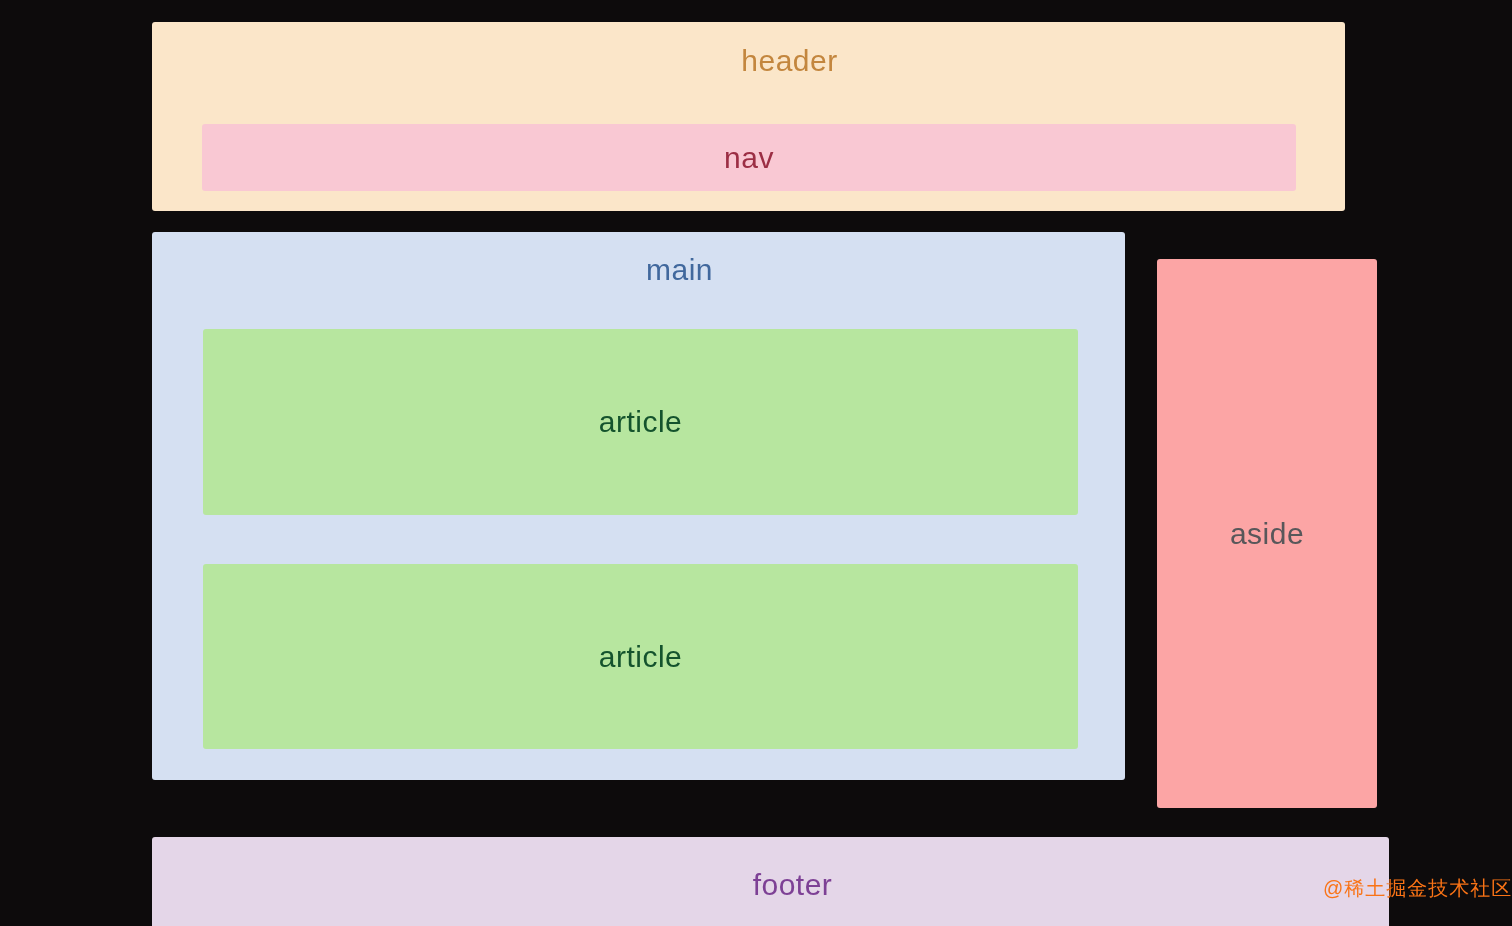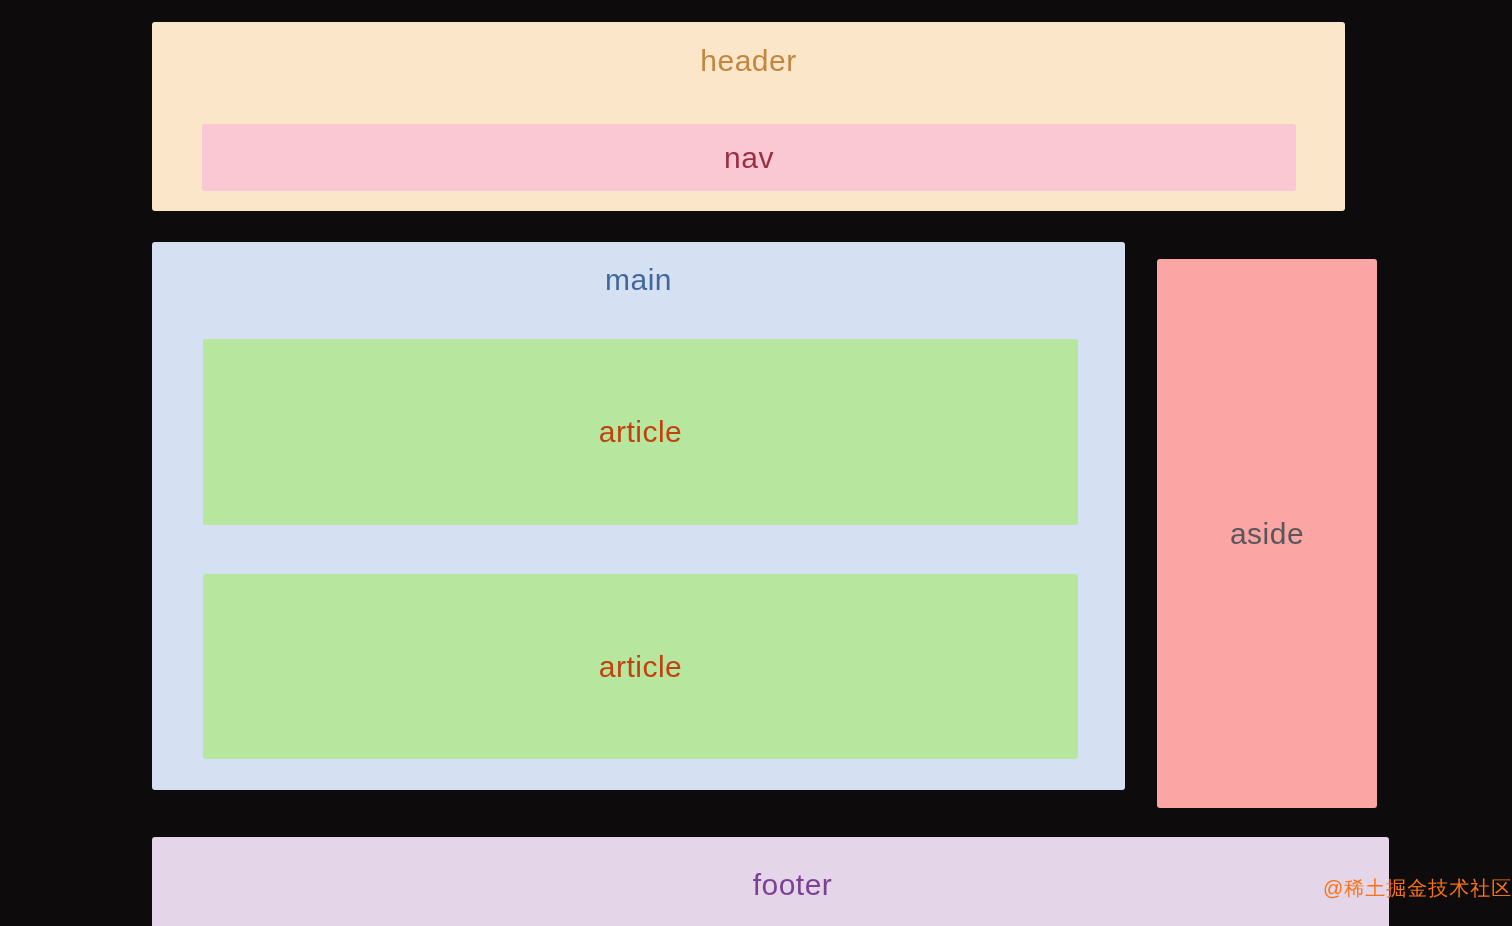--- a/index.html
+++ b/index.html
@@ -21,20 +21,21 @@
   }
   .box-label {
     position: absolute;
     left: 0;
     width: 100%;
     text-align: center;
     font-size: 30px;
     line-height: 30px;
     font-weight: 400;
     letter-spacing: 0.5px;
+    padding-left: 41px;
   }
   .flex-center {
     display: flex;
     align-items: center;
     justify-content: center;
     font-size: 30px;
     font-weight: 400;
     letter-spacing: 0.5px;
     margin-top: 17px;
   }
@@ -50,32 +51,32 @@
   
   .nav-box {
     left: 50px; top: 85px;
     width: 1094px; height: 67px;
     background: #f9c8d3;
     color: #9c2e44;
   }
 
   
   .main-box {
-    left: 152px; top: 242px;
+    left: 152px; top: 232px;
     width: 973px; height: 548px;
     background: #d5e0f2;
   }
   .main-label { top: 23px; color: #41689d; }
 
   
   .article-box {
     left: 51px;
     width: 875px;
     background: #b7e69f;
-    color: #c2410c;
+    color: #14532d;
   }
   .article-1 { top: 80px;  height: 186px; }
   .article-2 { top: 315px; height: 185px; }
 
   
   .aside-box {
     left: 1157px; top: 242px;
     width: 220px; height: 549px;
     background: #fca5a5;
     color: #58575a;

